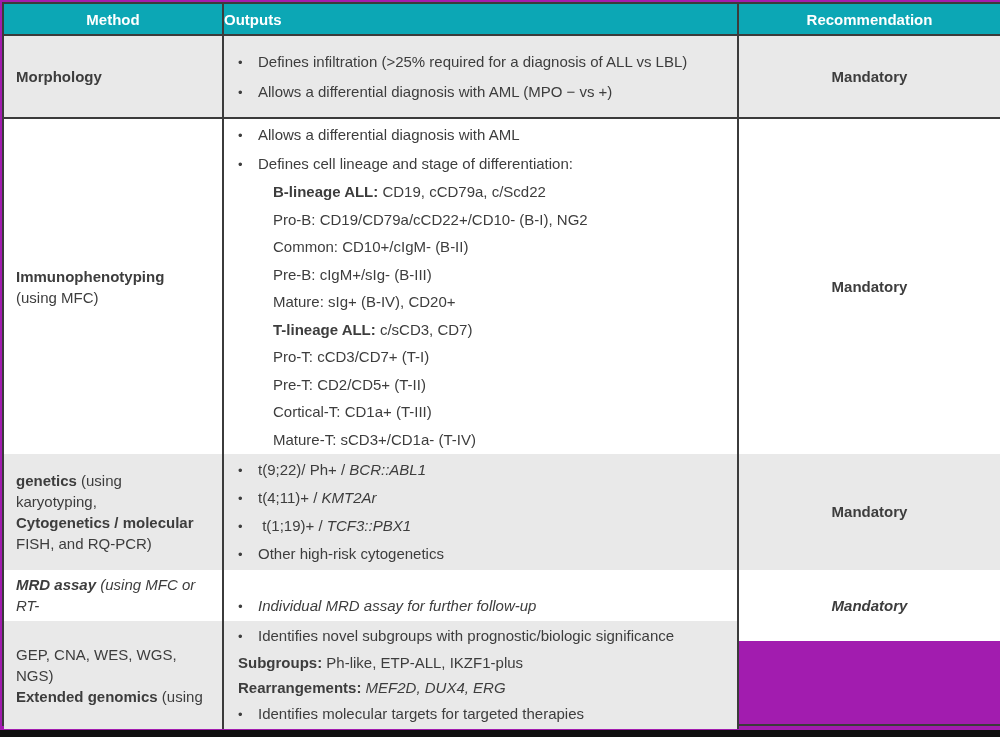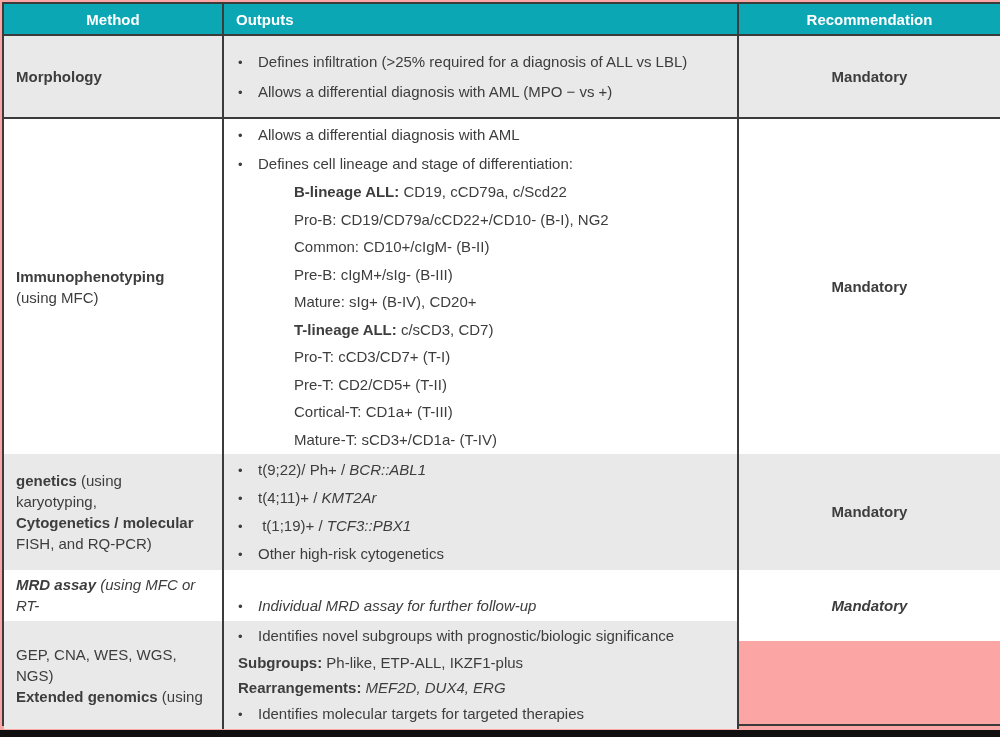--- a/index.html
+++ b/index.html
@@ -11,21 +11,21 @@
     --border:#3b3b3b;
     --bottom-bar:#101010;
   }
   html,body{margin:0;padding:0;}
   body{
     width:1000px;height:737px;background:#ffffff;
     font-family:"Liberation Sans",sans-serif;
     color:var(--body-text);
     -webkit-font-smoothing:antialiased;
   }
-  .page{position:relative;width:1000px;height:737px;overflow:hidden;background:#fca5a5;}
+  .page{position:relative;width:1000px;height:737px;overflow:hidden;background:#a21caf;}
   .table{
     position:absolute;top:2px;left:2px;width:996px;
     border:2px solid var(--border);
     box-sizing:content-box;
   }
   .trow{
     display:grid;
     grid-template-columns:220px 515px 1fr;
     border-bottom:2px solid var(--border);
   }
@@ -34,21 +34,21 @@
   .cell.c1,.cell.c2{border-right:2px solid var(--border);}
   
   .row-header{height:30px;}
   .row-header .cell{
     background:var(--header-bg);
     color:var(--header-text);
     font-weight:bold;font-size:15px;
     display:flex;align-items:center;
   }
   .row-header .c1,.row-header .c3{justify-content:center;}
-  .row-header .c2{justify-content:flex-start;padding-left:12px;}
+  .row-header .c2{justify-content:flex-start;}
   
   .row-morphology{height:81px;}
   .row-immunophenotyping{height:333px;}
   .row-cytogenetics{height:114px;}
   .row-mrd{height:49px;font-style:italic;}
   .row-extended{height:103px;}
   .shaded .cell{background:var(--row-shaded);}
   .plainbg .cell{background:var(--row-plain);}
   .cell.method{
     display:flex;flex-direction:column;justify-content:center;
@@ -58,21 +58,21 @@
     display:flex;flex-direction:column;justify-content:center;
     font-size:15px;padding:2px 6px 2px 0;
   }
   .cell.rec{
     display:flex;align-items:center;justify-content:center;
     text-align:center;font-weight:bold;font-size:15px;
     padding:4px 24px;line-height:20px;
   }
   .line{display:flex;align-items:baseline;padding-left:14px;}
   .line .bullet{flex:none;width:20px;font-size:13px;}
-  .line.indent{padding-left:70px;}
+  .line.indent{padding-left:49px;}
   .row-morphology .outputs .line{line-height:29px;}
   .row-immunophenotyping .outputs .line{line-height:27.5px;}
   .row-cytogenetics .outputs .line{line-height:27px;}
   .row-mrd .outputs .line{line-height:27px;}
   .row-extended .outputs .line{line-height:25.5px;}
   .seg-b{font-weight:bold;}
   .seg-i{font-style:italic;}
   .bottom-bar{
     position:absolute;left:0;bottom:0;width:1000px;height:7px;
     background:var(--bottom-bar);

